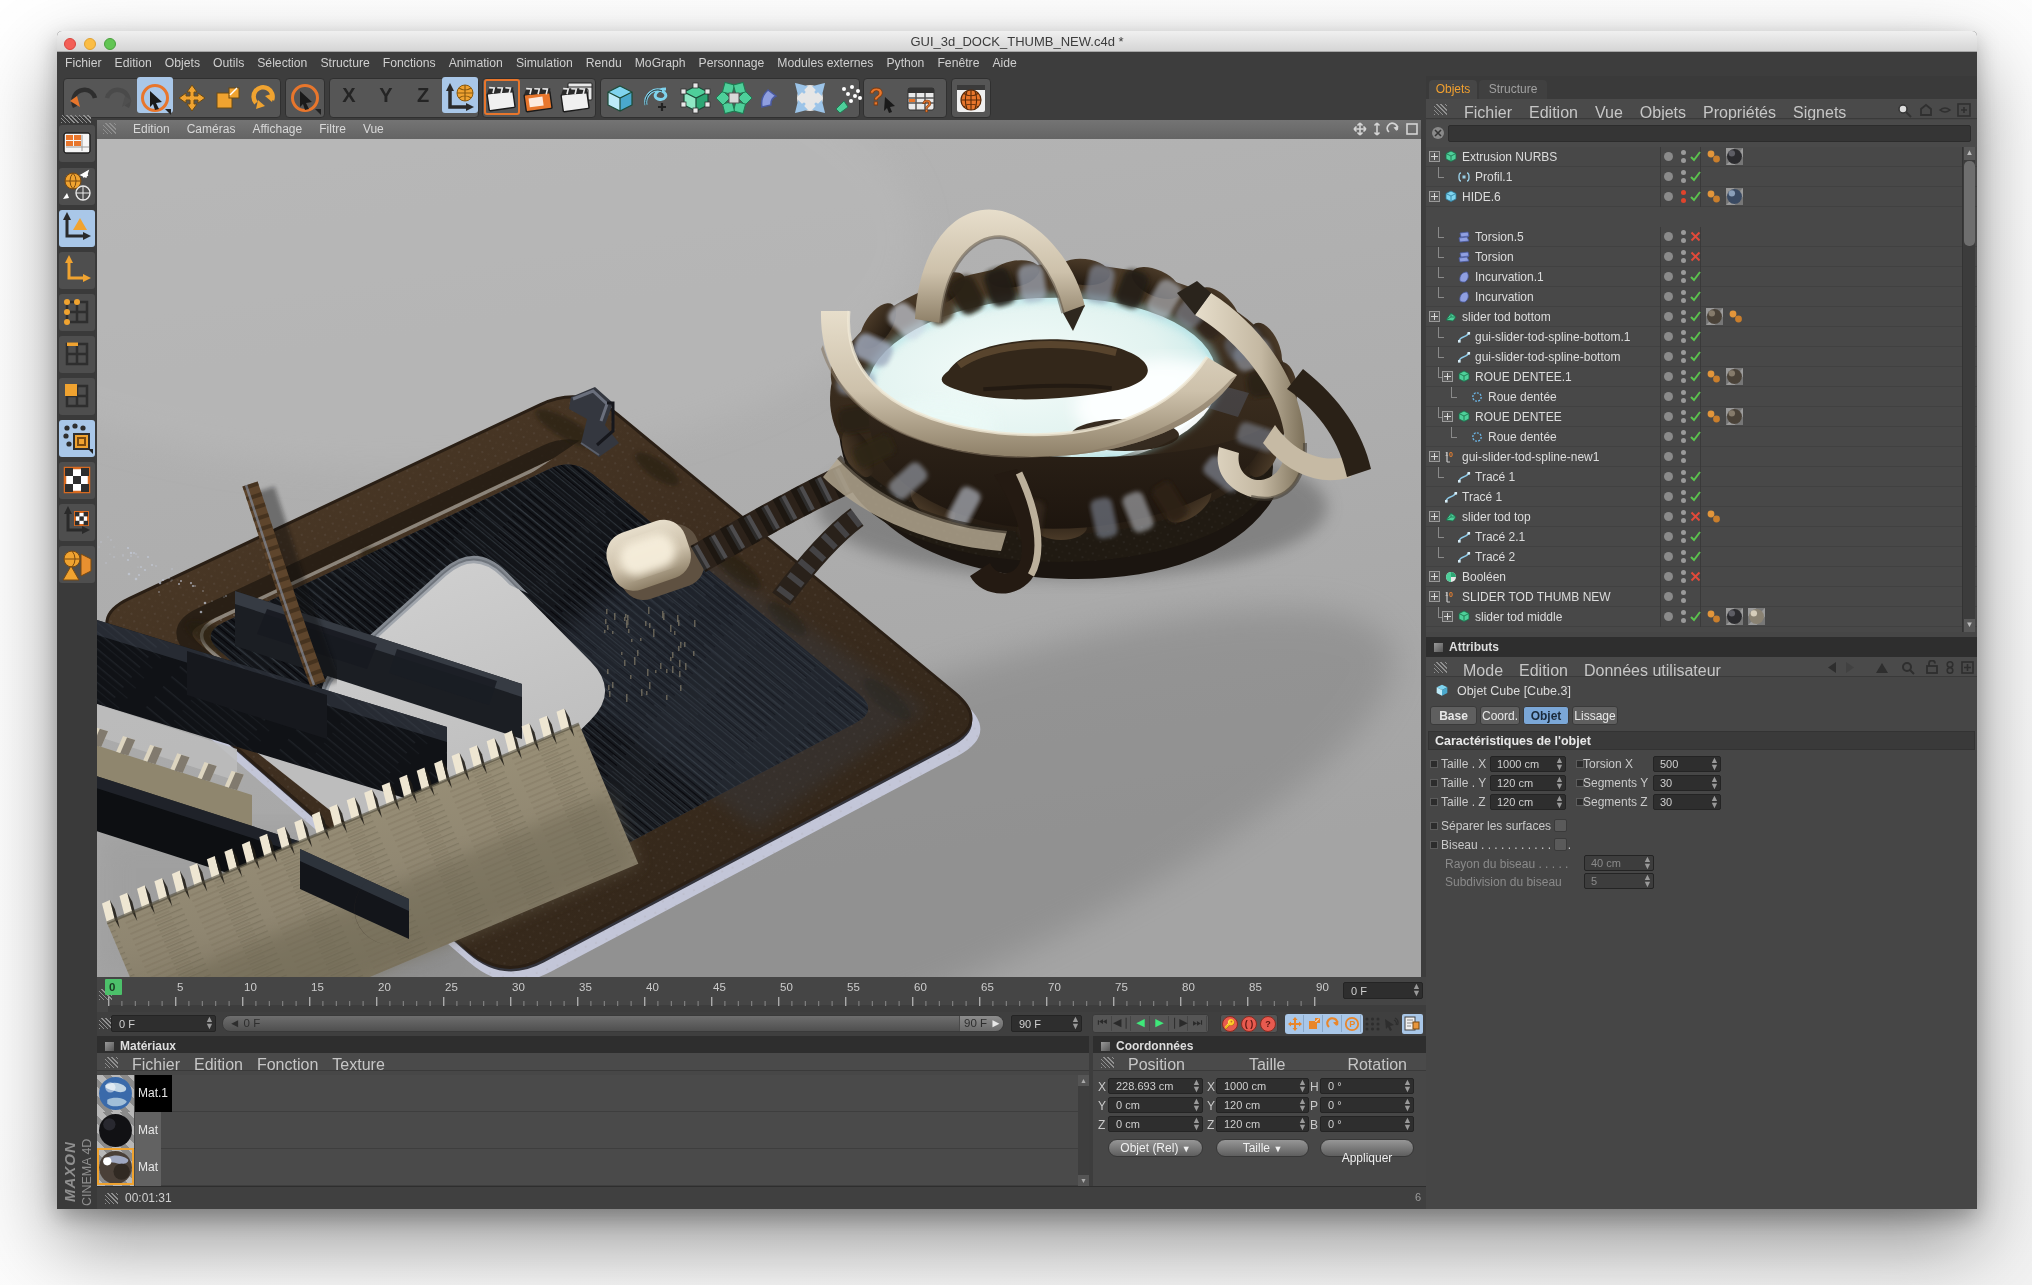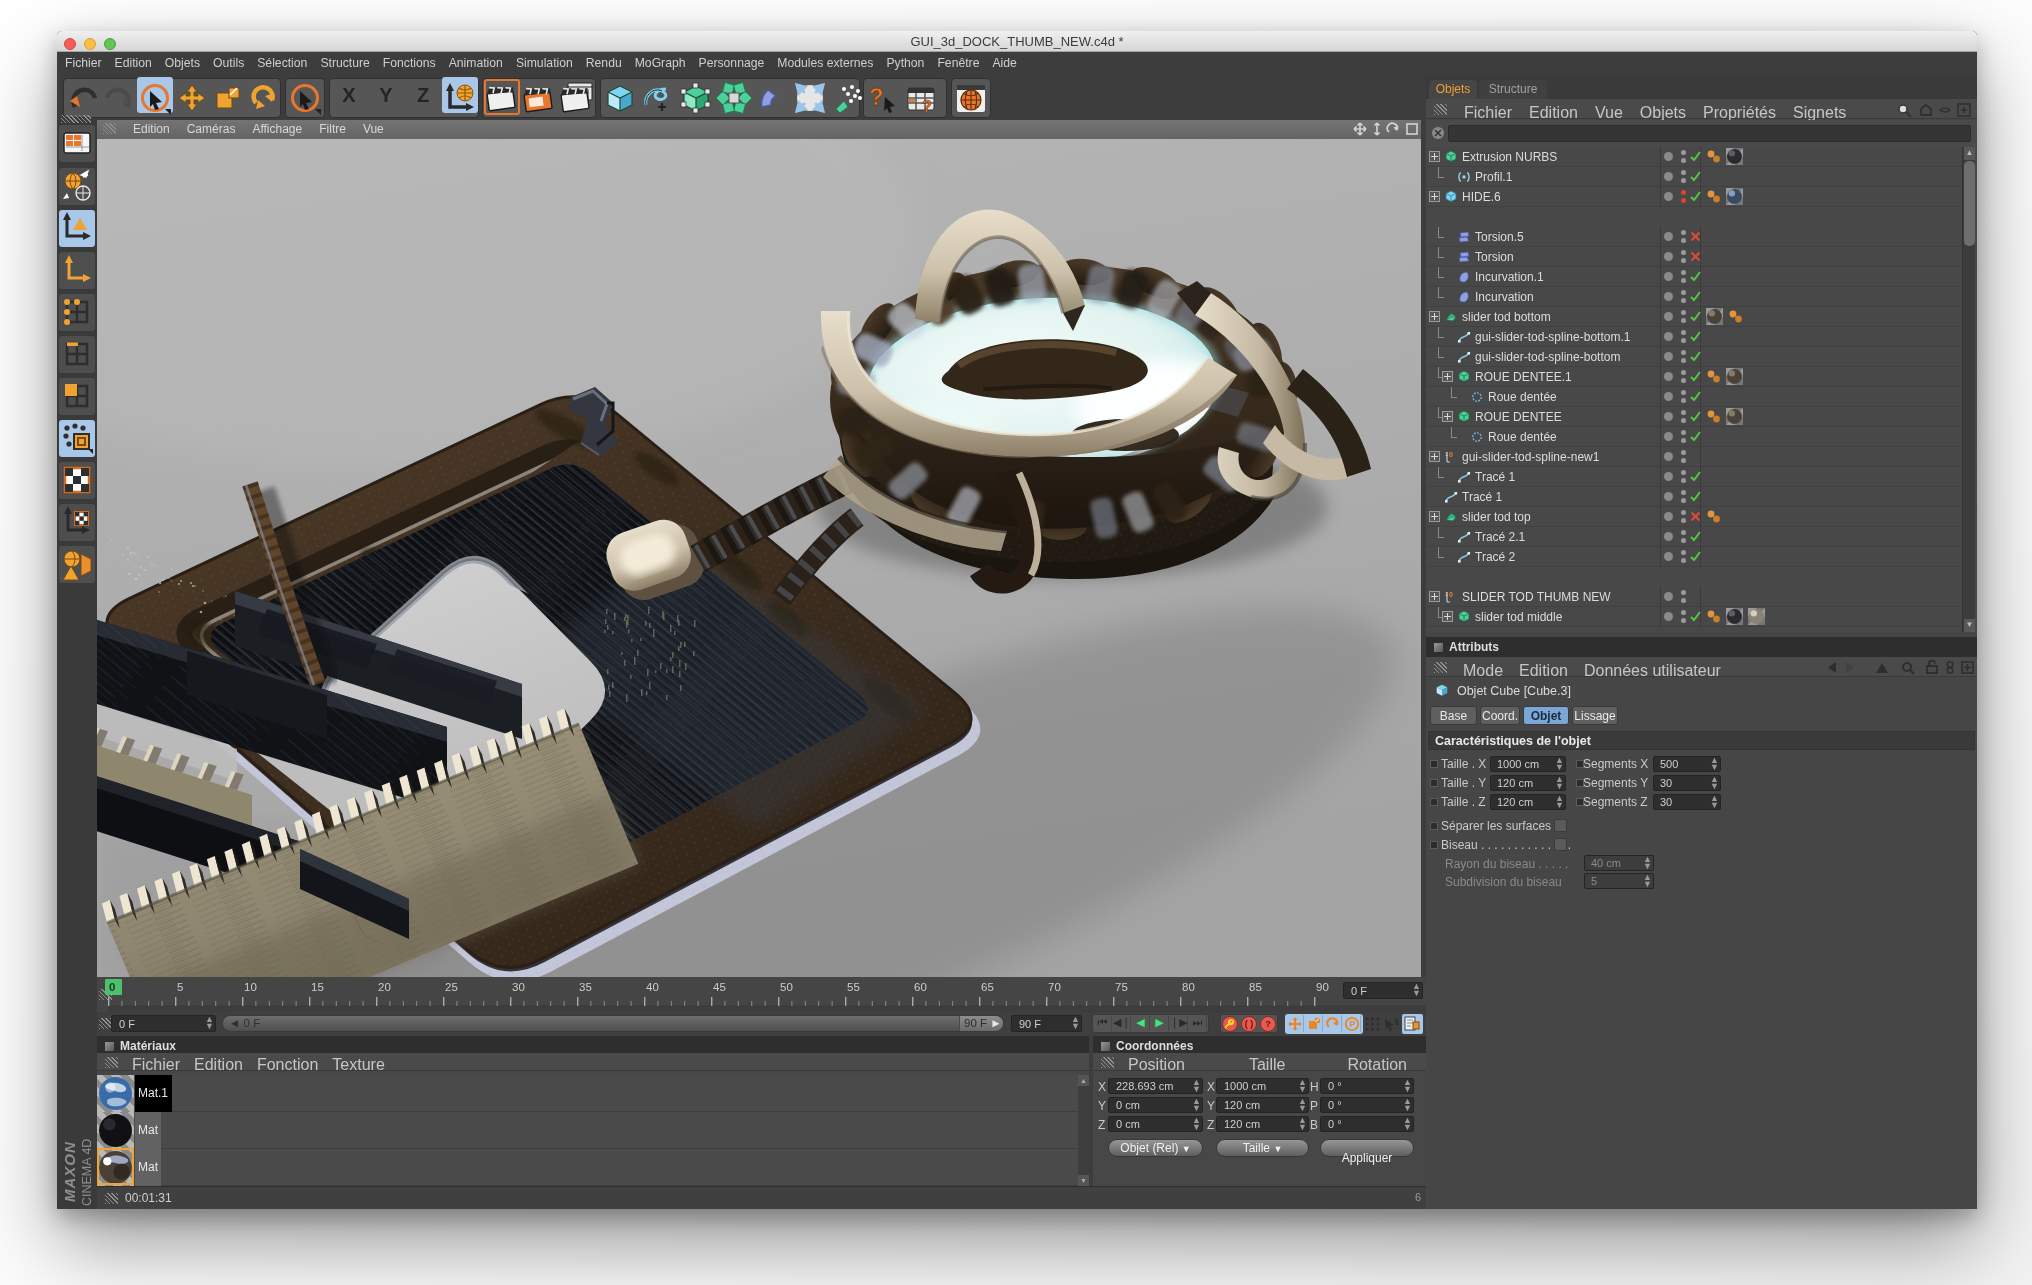--- a/index.html
+++ b/index.html
@@ -1324,20 +1324,40 @@
           <span class="abs" style="left:49px;top:3px">Tracé 2</span>
           <div class="abs" style="left:234px;top:0;width:1px;height:20px;background:#3a3a3a"></div>
           <div class="abs" style="left:274px;top:0;width:1px;height:20px;background:#3a3a3a"></div>
           <div class="abs" style="left:238px;top:5px;width:9px;height:9px;border-radius:50%;background:#8a8a8a"></div>
           <div class="abs" style="left:255px;top:3px;width:5px;height:5px;border-radius:50%;background:#9a9a9a"></div>
           <div class="abs" style="left:255px;top:11px;width:5px;height:5px;border-radius:50%;background:#9a9a9a"></div>
           <svg class="abs" style="left:263px;top:3px" width="13" height="13" viewBox="0 0 13 13">
             <path d="M2 7 L5 10 L11 2" fill="none" stroke="#5bc24e" stroke-width="2"></path>
           </svg>
         </div>
+        <div class="treerow" style="top:420px">
+          <div class="abs" style="left:0;top:19px;width:551px;height:1px;background:#414141"></div>
+          <div class="abs" style="left:3px;top:4px;width:11px;height:11px;background:#585858;border:1px solid #9a9a9a"></div>
+          <div class="abs" style="left:5px;top:9px;width:7px;height:1px;background:#d8d8d8"></div>
+          <div class="abs" style="left:8px;top:6px;width:1px;height:7px;background:#d8d8d8"></div>
+          <svg class="abs" style="left:18px;top:3px" width="14" height="14" viewBox="0 0 14 14">
+            <circle cx="7" cy="7" r="5" fill="#e8e8e8"></circle>
+            <path d="M7 2 A5 5 0 0 0 7 12 L7 7 Z" fill="#4ecf9a"></path>
+            <path d="M7 2 A5 5 0 0 1 12 7 L7 7 Z" fill="#2da674"></path>
+          </svg>
+          <span class="abs" style="left:36px;top:3px">Booléen</span>
+          <div class="abs" style="left:234px;top:0;width:1px;height:20px;background:#3a3a3a"></div>
+          <div class="abs" style="left:274px;top:0;width:1px;height:20px;background:#3a3a3a"></div>
+          <div class="abs" style="left:238px;top:5px;width:9px;height:9px;border-radius:50%;background:#8a8a8a"></div>
+          <div class="abs" style="left:255px;top:3px;width:5px;height:5px;border-radius:50%;background:#9a9a9a"></div>
+          <div class="abs" style="left:255px;top:11px;width:5px;height:5px;border-radius:50%;background:#9a9a9a"></div>
+          <svg class="abs" style="left:263px;top:3px" width="13" height="13" viewBox="0 0 13 13">
+            <path d="M2.5 2.5 L10.5 10.5 M10.5 2.5 L2.5 10.5" stroke="#e04a3a" stroke-width="2"></path>
+          </svg>
+        </div>
         <div class="treerow" style="top:440px">
           <div class="abs" style="left:0;top:19px;width:551px;height:1px;background:#414141"></div>
           <div class="abs" style="left:3px;top:4px;width:11px;height:11px;background:#585858;border:1px solid #9a9a9a"></div>
           <div class="abs" style="left:5px;top:9px;width:7px;height:1px;background:#d8d8d8"></div>
           <div class="abs" style="left:8px;top:6px;width:1px;height:7px;background:#d8d8d8"></div>
           <svg class="abs" style="left:18px;top:3px" width="14" height="14" viewBox="0 0 14 14">
             <path d="M3 2 L3 12 M3 12 L6 12" stroke="#c8c8c8" stroke-width="1.2" fill="none"></path>
             <text x="5" y="7" font-size="7" fill="#e88030" font-weight="bold">0</text>
             <text x="1" y="6" font-size="6" fill="#c8c8c8">1</text>
           </svg>
@@ -1403,30 +1423,30 @@
           <circle cx="126" cy="4.5" r="2.8" fill="none" stroke="#2e2e2e" stroke-width="1.6"></circle>
           <circle cx="126" cy="10.5" r="2.8" fill="none" stroke="#2e2e2e" stroke-width="1.6"></circle>
           <rect x="138" y="2" width="11" height="11" fill="none" stroke="#2e2e2e" stroke-width="1.6"></rect>
           <path d="M143.5 4 v7 M140 7.5 h7" stroke="#2e2e2e" stroke-width="1.6"></path>
         </svg></div>
       <div class="abs" style="left:8px;top:606px;width:540px;height:18px;color:#dcdcdc;font-size:12.5px"><svg style="vertical-align:-3px" width="16" height="16" viewBox="0 0 36 34">
           <path d="M18 5 L30 11 L18 17 L6 11 Z" fill="#7fd4ef"></path>
           <path d="M6 11 L18 17 L18 30 L6 24 Z" fill="#bdeaf8"></path>
           <path d="M30 11 L18 17 L18 30 L30 24 Z" fill="#4aa8cc"></path>
         </svg> &nbsp;Objet Cube [Cube.3]</div>
-      <div class="abs" style="left:4px;top:630px;width:47px;height:19px;background:#5f5f5f;border-radius:3px;border:1px solid #3a3a3a;color:#e8e8e8;font-size:12px;font-weight:normal;text-align:center;padding-top:2px">Base</div>
+      <div class="abs" style="left:4px;top:630px;width:47px;height:19px;background:#5f5f5f;border-radius:3px;border:1px solid #3a3a3a;color:#e8e8e8;font-size:12px;font-weight:bold;text-align:center;padding-top:2px">Base</div>
       <div class="abs" style="left:54px;top:630px;width:40px;height:19px;background:#5f5f5f;border-radius:3px;border:1px solid #3a3a3a;color:#e8e8e8;font-size:12px;font-weight:normal;text-align:center;padding-top:2px">Coord.</div>
       <div class="abs" style="left:97px;top:630px;width:46px;height:19px;background:#7ba7d7;border-radius:3px;border:1px solid #3a3a3a;color:#1a2a3a;font-size:12px;font-weight:bold;text-align:center;padding-top:2px">Objet</div>
       <div class="abs" style="left:146px;top:630px;width:46px;height:19px;background:#5f5f5f;border-radius:3px;border:1px solid #3a3a3a;color:#e8e8e8;font-size:12px;font-weight:normal;text-align:center;padding-top:2px">Lissage</div>
       <div class="abs" style="left:2px;top:655px;width:547px;height:19px;background:#3a3a3a;border:1px solid #333;color:#e8e8e8;font-size:12.5px;font-weight:bold;padding:2px 0 0 6px">Caractéristiques de l'objet</div>
       <div class="cb" style="left:4px;top:684px"></div>
       <div class="fldlab" style="left:15px;top:681px">Taille . X</div>
       <div class="spin" style="left:64px;top:680px;width:76px;height:16px;padding:1px 0 0 6px">1000 cm<span class="sar">▲<br>▼</span></div>
       <div class="cb" style="left:150px;top:684px"></div>
-      <div class="fldlab" style="left:157px;top:681px">Segments X</div>
+      <div class="fldlab" style="left:157px;top:681px">Torsion X</div>
       <div class="spin" style="left:227px;top:680px;width:68px;height:16px;padding:1px 0 0 6px">500<span class="sar">▲<br>▼</span></div>
       <div class="cb" style="left:4px;top:703px"></div>
       <div class="fldlab" style="left:15px;top:700px">Taille . Y</div>
       <div class="spin" style="left:64px;top:699px;width:76px;height:16px;padding:1px 0 0 6px">120 cm<span class="sar">▲<br>▼</span></div>
       <div class="cb" style="left:150px;top:703px"></div>
       <div class="fldlab" style="left:157px;top:700px">Segments Y</div>
       <div class="spin" style="left:227px;top:699px;width:68px;height:16px;padding:1px 0 0 6px">30<span class="sar">▲<br>▼</span></div>
       <div class="cb" style="left:4px;top:722px"></div>
       <div class="fldlab" style="left:15px;top:719px">Taille . Z</div>
       <div class="spin" style="left:64px;top:718px;width:76px;height:16px;padding:1px 0 0 6px">120 cm<span class="sar">▲<br>▼</span></div>

